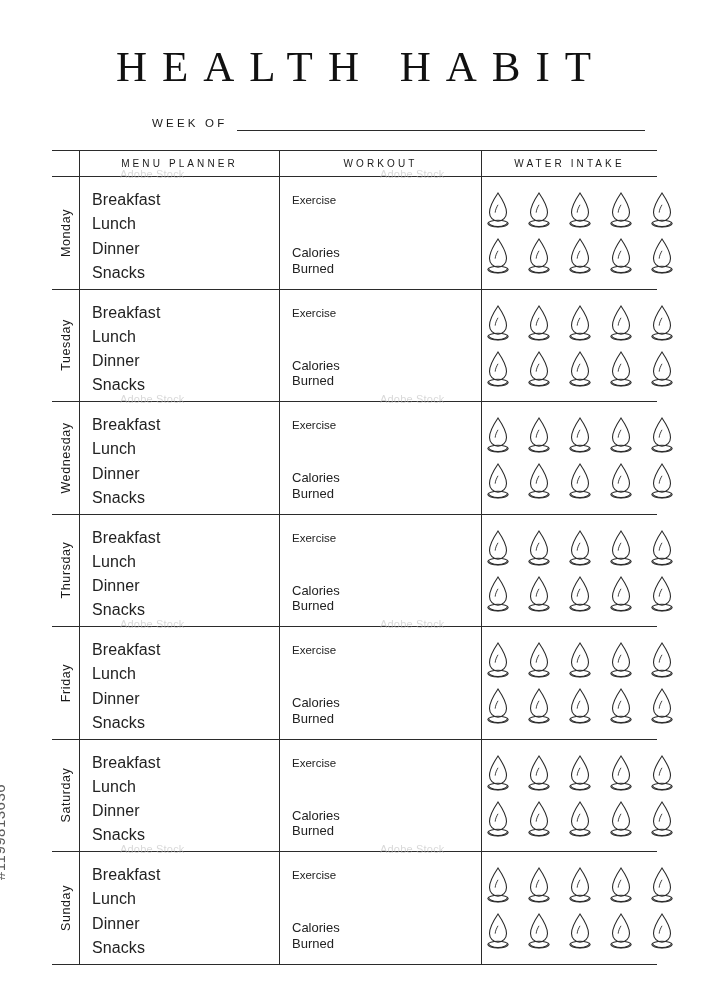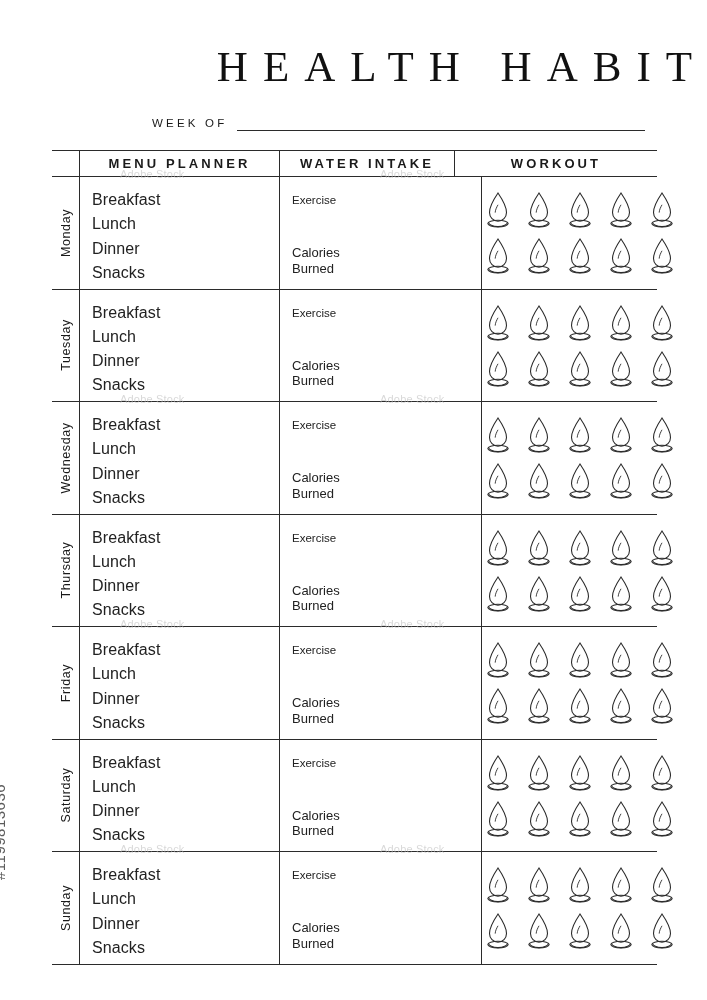--- a/index.html
+++ b/index.html
@@ -48,21 +48,21 @@
   }
 
   
   .page {
     position: absolute;
     inset: 0;
     padding: 0;
   }
 
   .title {
-    text-align: right;
+    text-align: center;
     font-family: "Liberation Serif", serif;
     font-size: 43px;
     letter-spacing: 15px;
     font-weight: 400;
     margin: 42px 0 0 0;
     padding-left: 15px;
     color: #111;
   }
 
   .weekof {
@@ -99,25 +99,24 @@
   }
   .head-spacer {
     width: 28px;
     flex: 0 0 28px;
     border-right: 1px solid #2b2b2b;
   }
   .head-cell {
     display: flex;
     align-items: center;
     justify-content: center;
-    font-size: 13px;
+    font-size: 10px;
     letter-spacing: 3.1px;
     color: #1a1a1a;
     border-right: 1px solid #2b2b2b;
-    font-weight: bold;
   }
   .head-cell:last-child { border-right: none; }
   .col-menu   { flex: 0 0 200px; }
   .col-work   { flex: 0 0 202px; }
   .col-water  { flex: 1 1 auto; }
 
   .day-row {
     display: flex;
     height: 112.5px;
     border-bottom: 1px solid #2b2b2b;
@@ -203,22 +202,22 @@
   <div class="weekof">
     <div class="weekof-label">WEEK OF</div>
     <div class="weekof-line"></div>
   </div>
 
   <div class="planner">
 
     <div class="head-row">
       <div class="head-spacer"></div>
       <div class="head-cell col-menu">MENU PLANNER</div>
+      <div class="head-cell col-work">WORKOUT</div>
       <div class="head-cell col-water">WATER INTAKE</div>
-      <div class="head-cell col-work">WORKOUT</div>
     </div>
 
     <div id="rows-container">
       <div class="day-row">
         <div class="day-label">
           <span>Monday</span>
         </div>
         <div class="menu-cell">
           <div>Breakfast</div>
             <div>Lunch</div>

